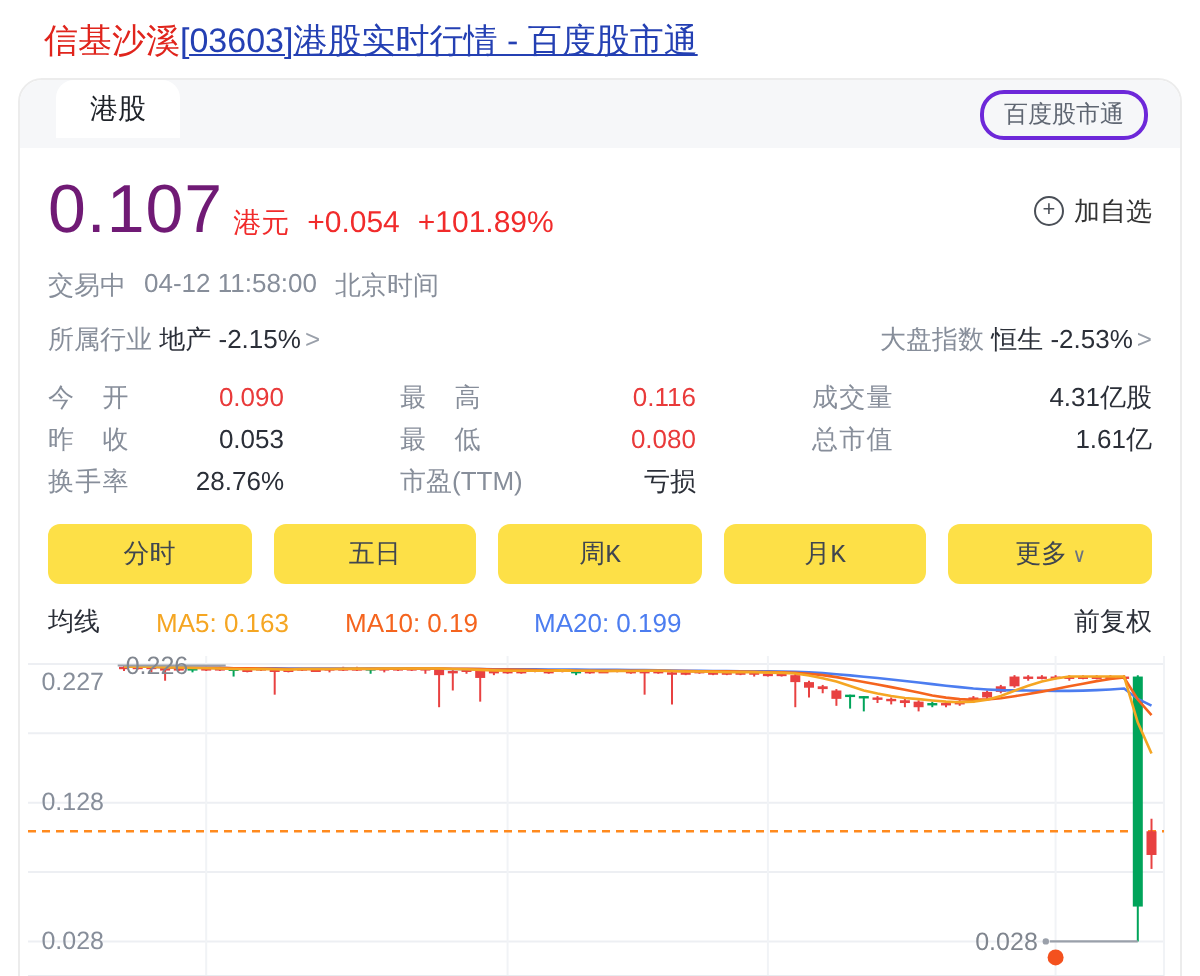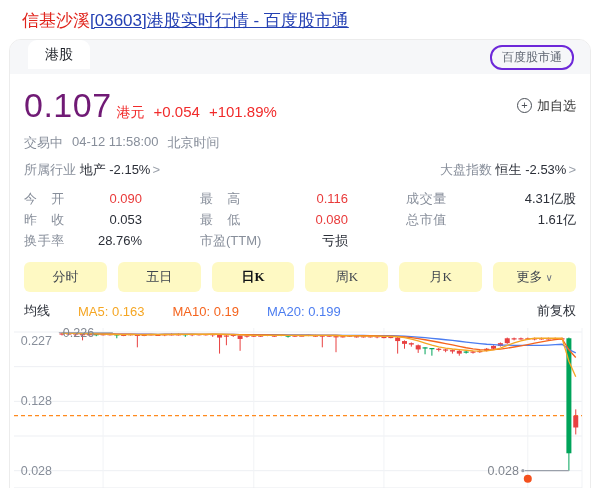--- a/index.html
+++ b/index.html
@@ -26,22 +26,22 @@
   .status-row{margin-top:9px;font-size:13px;color:#878e9a;display:flex;gap:9px}
   .meta-row{margin-top:9px;font-size:13px;display:flex;justify-content:space-between}
   .gray{color:#878e9a}
   .dark{color:#2b2f38;cursor:pointer}
   .chev{color:#9aa0aa;margin-left:2px}
   .stats{margin-top:9px;display:grid;grid-template-columns:118px 148px 170px;justify-content:space-between}
   .srow{display:flex;justify-content:space-between;height:21px;align-items:center;font-size:13px}
   .slabel{color:#878e9a;min-width:3.1em;text-align-last:justify}
   .sval{color:#2b2f38}
   .tabs{margin-top:11px;display:flex;gap:11px}
-  .tab{flex:1;height:30px;border:none;background:#fef9c3;border-radius:6px;font-size:13px;color:#40464f;
-       font-family:Liberation Serif, serif;cursor:pointer;padding:0}
+  .tab{flex:1;height:30px;border:none;background:#fde047;border-radius:6px;font-size:13px;color:#40464f;
+       font-family:Liberation Mono, monospace;cursor:pointer;padding:0}
   .tab.sel{font-weight:700;color:#0f1215}
   .caret{font-size:10px;color:#6b7280;margin-left:3px}
   .ma-bar{margin-top:10px;display:flex;align-items:center;gap:28px;font-size:13px}
   .adjust{cursor:pointer}
   .kchart{display:block;margin:2px -14px 0}
 </style>
 </head>
 <body>
 
 <h1 class="title"><a class="t-red">信基沙溪</a><a class="t-blue"><span>[03603]</span><span>港股实时行情 - 百度股市通</span></a></h1>
@@ -119,21 +119,20 @@
           <div class="srow">
             <span class="slabel">总市值</span>
             <span class="sval">1.61亿</span>
           </div>
         </div>
       </div>
 
     <div class="tabs">
         <button class="tab">分时</button>
         <button class="tab">五日</button>
-        <button class="tab sel">日K</button>
         <button class="tab">周K</button>
         <button class="tab">月K</button>
         <button class="tab">更多<span class="caret">∨</span></button>
       </div>
 
     <div class="ma-bar">
       <span>均线</span>
       <span style="color: rgb(245, 166, 35);">MA5: 0.163</span>
       <span style="color: rgb(245, 100, 30);">MA10: 0.19</span>
       <span style="color: rgb(76, 125, 240);">MA20: 0.199</span>

